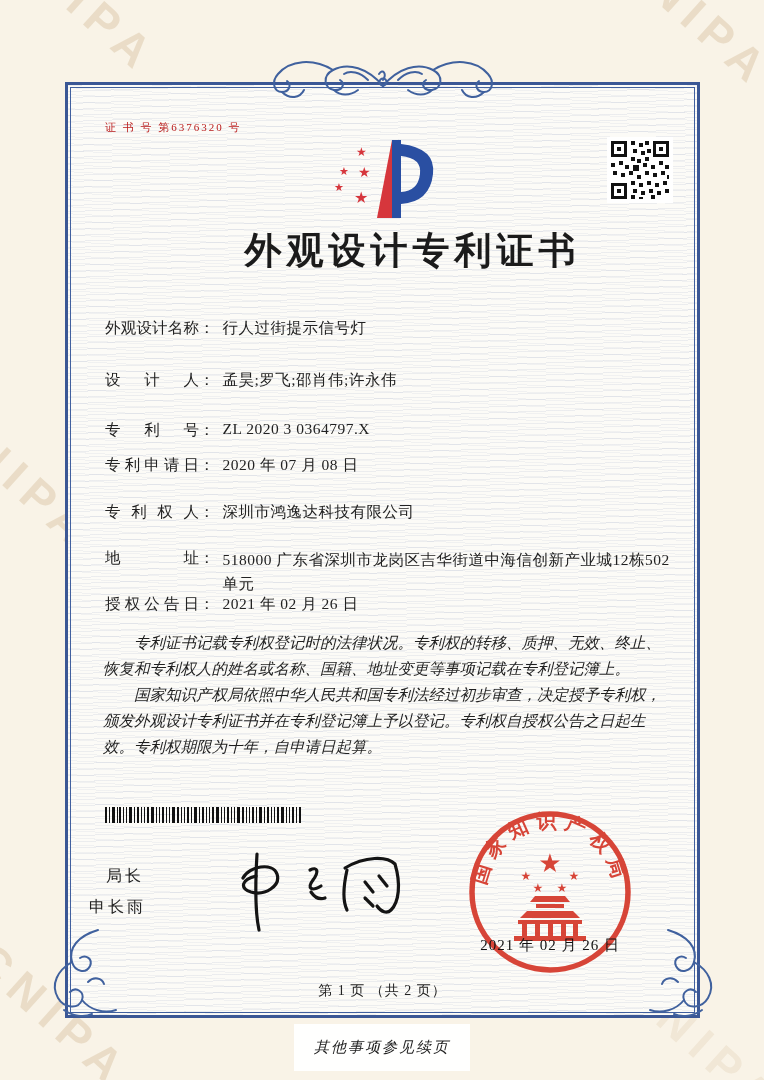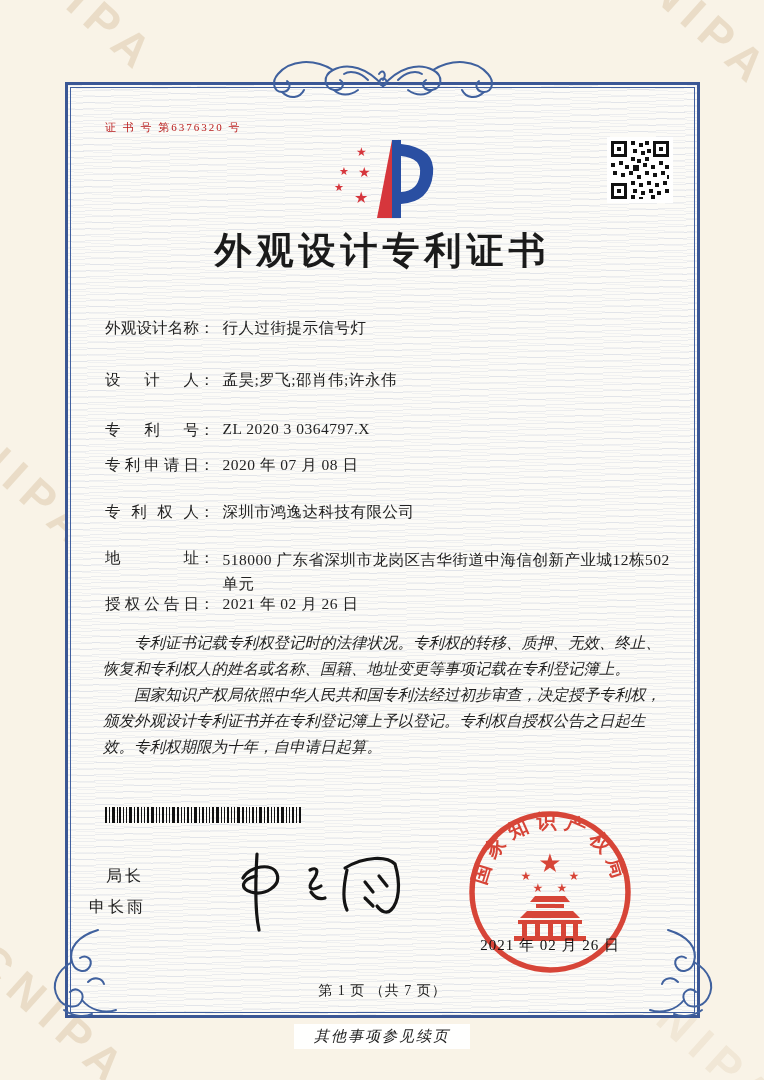--- a/index.html
+++ b/index.html
@@ -25,21 +25,21 @@
 
   .orn{position:absolute;z-index:3;}
   .orn path,.orn circle{stroke:#40619e;stroke-width:2;fill:none;stroke-linecap:round;}
 
   
   .certno{position:absolute;left:105px;top:120px;font-size:11px;letter-spacing:2px;color:#b91c1c;z-index:4;}
   .logo{position:absolute;left:332px;top:128px;width:106px;height:92px;z-index:4;}
   .logo .star{position:absolute;color:#d6363c;line-height:1;font-family:"DejaVu Sans",sans-serif;}
   .qr{position:absolute;left:607px;top:137px;width:66px;height:66px;z-index:4;}
   .title{position:absolute;left:65px;top:226px;width:635px;text-align:center;
-         font-size:37px;font-weight:600;letter-spacing:5px;color:#1b1b1b;z-index:4;}
+         font-size:37px;font-weight:600;letter-spacing:5px;color:#1b1b1b;z-index:4;padding-left:30px;}
 
   
   .row{position:absolute;left:105px;font-size:15.5px;color:#222;z-index:4;white-space:nowrap;}
   .lbl{display:inline-block;width:94px;text-align:justify;text-align-last:justify;vertical-align:top;}
   .colon{vertical-align:top;}
   .val{margin-left:8px;vertical-align:top;letter-spacing:.5px;}
   .val.wrap{display:inline-block;width:452px;white-space:normal;line-height:24px;}
   .r1{top:318px}.r2{top:370px}.r3{top:420px}.r4{top:455px}.r5{top:502px}.r6{top:548px}
   .r7{top:594px}
   .grant2{position:absolute;left:375px;top:594px;font-size:15.5px;z-index:4;white-space:nowrap;}
@@ -59,21 +59,21 @@
 
   
   .seal{position:absolute;left:462px;top:804px;width:176px;height:176px;z-index:5;opacity:.93;}
   .seal-date{position:absolute;left:470px;top:936px;width:160px;text-align:center;
              font-size:15px;letter-spacing:1px;color:#111;z-index:6;}
 
   
   .pageinfo{position:absolute;left:65px;top:982px;width:635px;text-align:center;
             font-size:14px;letter-spacing:1px;z-index:4;}
   .contnote{position:absolute;left:382px;top:1024px;transform:translateX(-50%);
-            background:rgba(255,255,255,.96);padding:3px 20px;font-size:15px;
+            background:rgba(255,255,255,.96);padding:14px 20px;font-size:15px;
             font-style:italic;letter-spacing:2px;z-index:4;white-space:nowrap;}
 </style>
 </head>
 <body>
 
 <div id="page">
 
   <div class="wm" style="left:-14px;top:-26px;">CNIPA</div>
   <div class="wm" style="left:600px;top:-12px;">CNIPA</div>
   <div class="wm" style="left:455px;top:318px;">CNIPA</div>
@@ -312,16 +312,16 @@
         <rect x="-15" y="28" width="5" height="12"></rect>
         <rect x="-2" y="28" width="5" height="12"></rect>
         <rect x="11" y="28" width="5" height="12"></rect>
         <rect x="23" y="28" width="5" height="12"></rect>
         <rect x="-36" y="40" width="72" height="5"></rect>
       </g>
     </g>
   </svg>
   <div class="seal-date">2021 年 02 月 26 日</div>
 
-  <div class="pageinfo">第 1 页 （共 7 页）</div>
+  <div class="pageinfo">第 1 页 （共 2 页）</div>
   <div class="contnote">其他事项参见续页</div>
 
 </div>
 
 </body></html>

